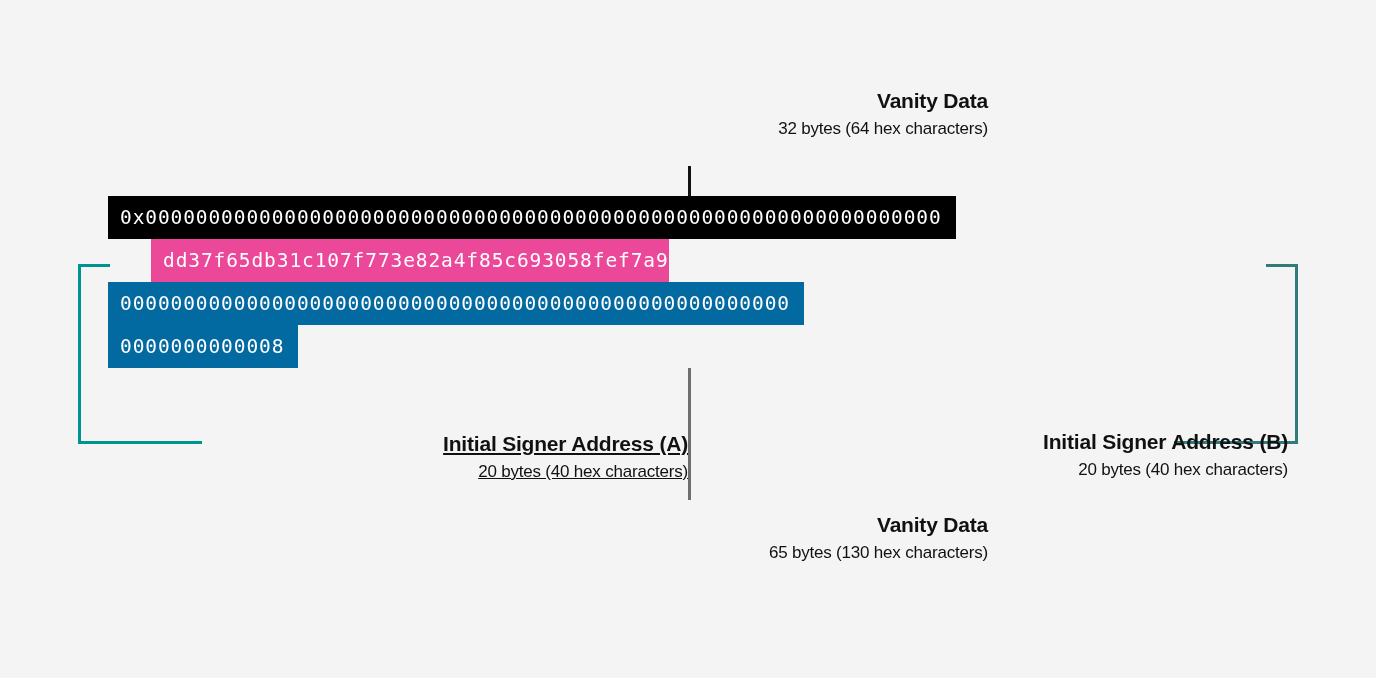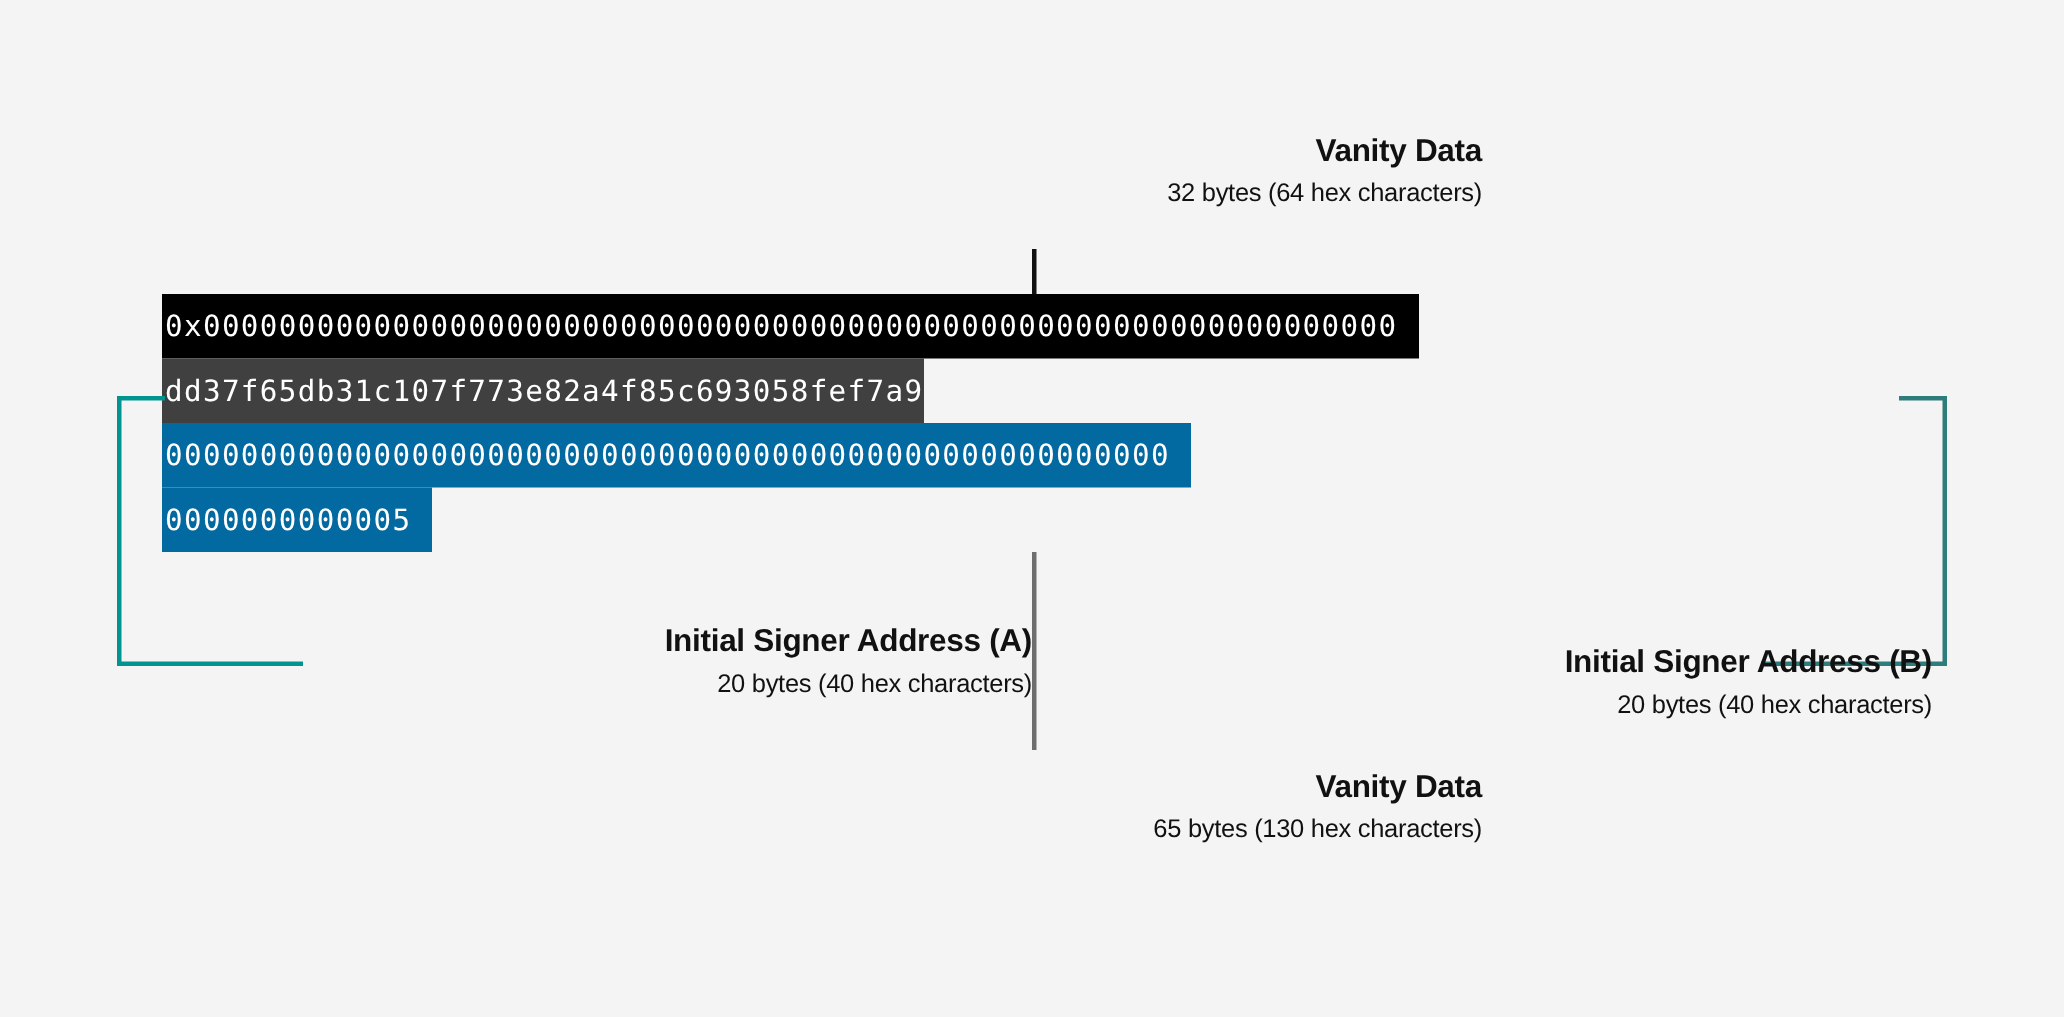--- a/index.html
+++ b/index.html
@@ -34,21 +34,21 @@
   }
   .lbl .sub {
     font-size: 17px;
     font-weight: normal;
     line-height: 30px;
     letter-spacing: -0.2px;
   }
 
   #label-vanity-top { left: 388px; top: 88px; width: 600px; }
   #label-vanity-bottom { left: 388px; top: 512px; width: 600px; }
-  #label-signer-a { left: 88px; top: 415px; width: 600px; }
+  #label-signer-a { left: 88px; top: 431px; width: 600px; text-decoration: underline; }
   #label-signer-b { left: 688px; top: 429px; width: 600px; }
 
   
   #hexblock {
     position: absolute;
     left: 108px;
     top: 196px;
     width: 1160px;
     font-family: "DejaVu Sans Mono", monospace;
     font-size: 19.5px;
@@ -60,24 +60,24 @@
     height: 43px;
     white-space: pre;
   }
   .seg {
     height: 43px;
     line-height: 43px;
     color: #ffffff;
     padding: 0 0 0 0;
     white-space: pre;
   }
-  .seg.pad-l { padding-left: 2px; }
+  .seg.pad-l { padding-left: 12px; }
   .seg.pad-r { padding-right: 14px; }
   .bg-black  { background: #000000; }
-  .bg-teal   { background: #404040; }
+  .bg-teal   { background: #ec4899; margin-left: 43px; }
   .bg-dteal  { background: #2e7d7a; }
   .bg-gray   { background: #0369a1; }
 
   
   .vline, .hline {
     position: absolute;
   }
   #tick-top {
     left: 688px; top: 166px; width: 3px; height: 30px;
     background: #111111;
@@ -118,21 +118,21 @@
     <div class="hexrow">
       <span class="seg bg-teal pad-l">dd37f65db31c107f773e82a4f85c693058fef7a9</span>
     </div>
 
     <div class="hexrow">
       <span class="seg bg-gray pad-l pad-r">00000000000000000000000000000000000000000000000000000</span>
     </div>
 
 
     <div class="hexrow">
-      <span class="seg bg-gray pad-l pad-r">0000000000005</span>
+      <span class="seg bg-gray pad-l pad-r">0000000000008</span>
     </div>
 
   </div>
 
   <div class="vline" id="tick-bottom"></div>
 
   <div class="vline" id="brk-a-v"></div>
   <div class="hline" id="brk-a-h-top"></div>
   <div class="hline" id="brk-a-h-bot"></div>
 

